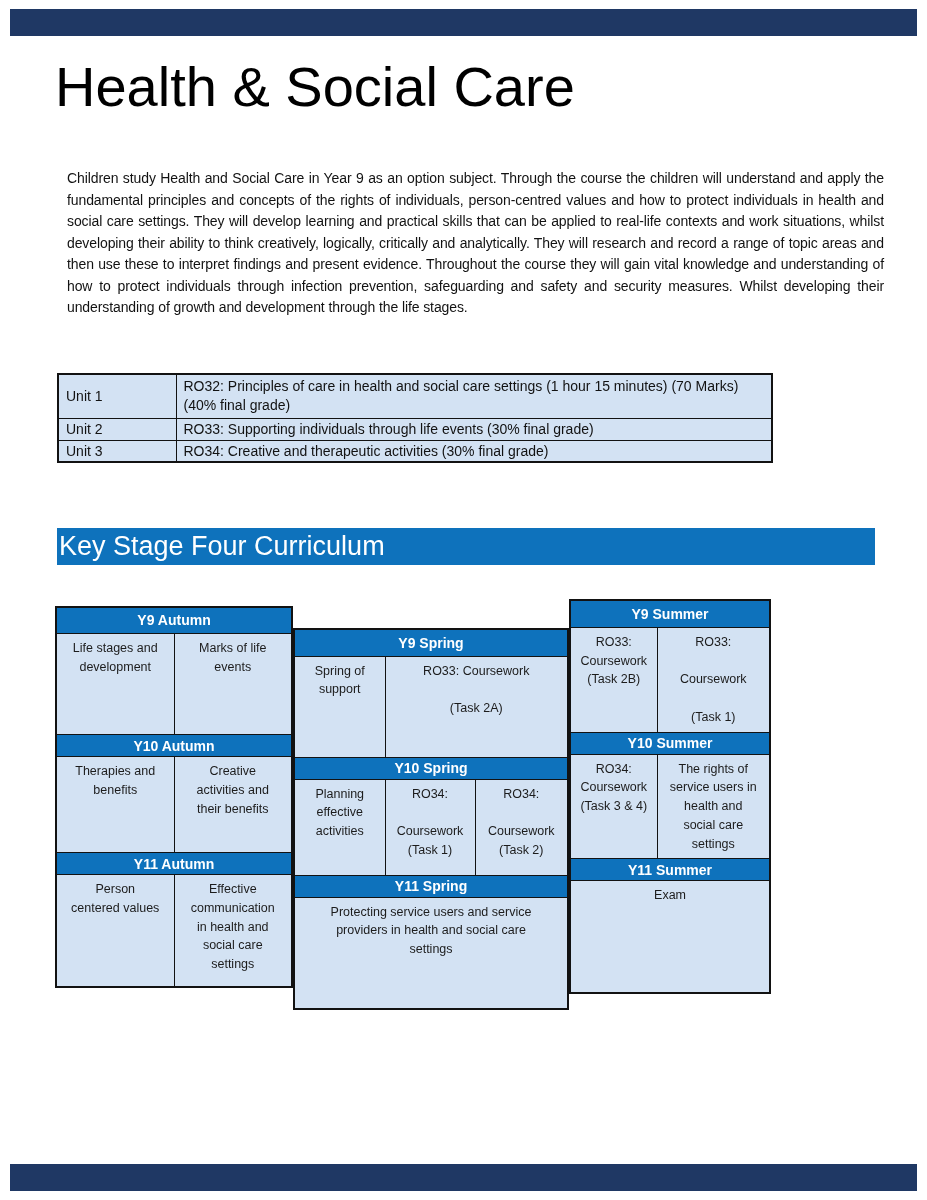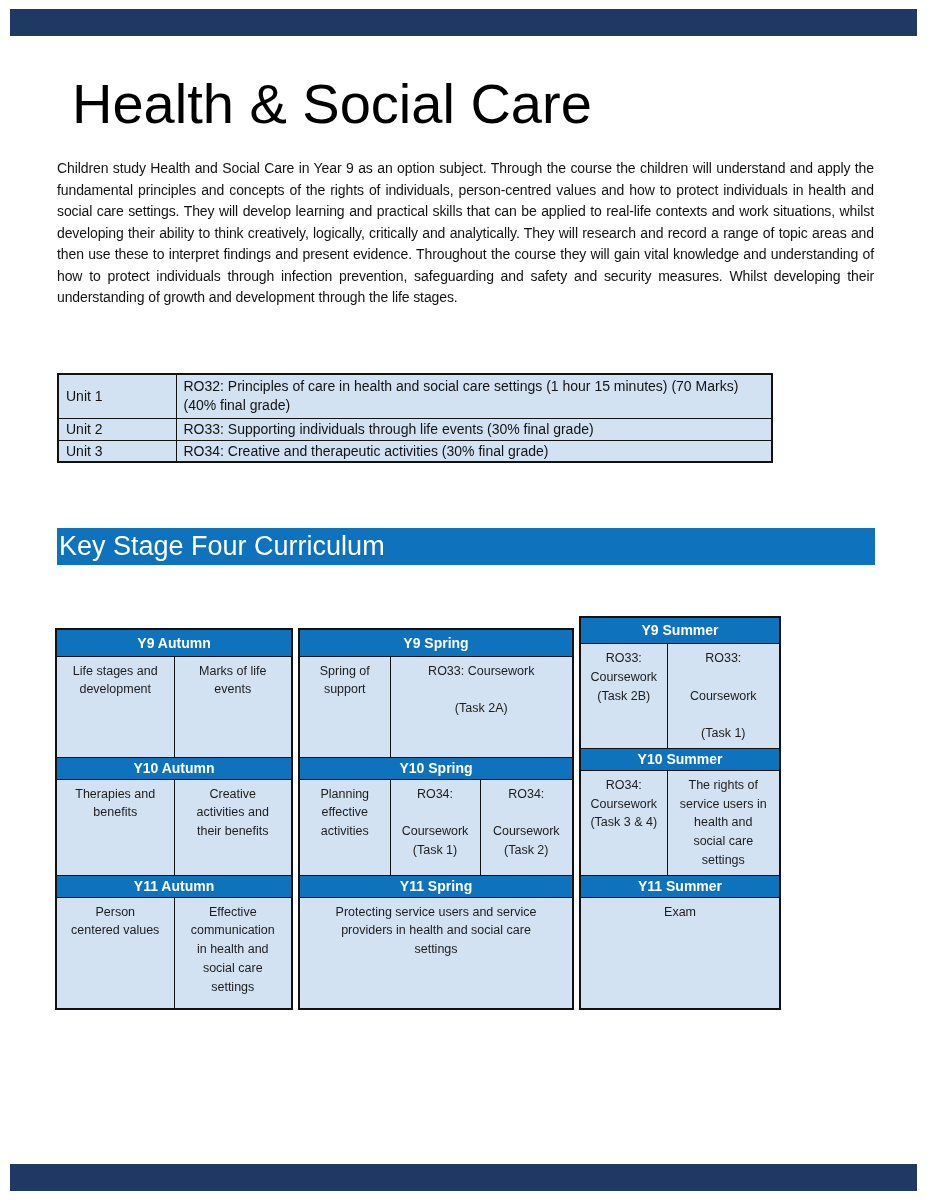--- a/index.html
+++ b/index.html
@@ -4,25 +4,25 @@
 <style>
   html,body{margin:0;padding:0;}
   body{
     width:927px;height:1200px;background:#ffffff;position:relative;
     font-family:"Liberation Sans", sans-serif;color:#111;overflow:hidden;
   }
   .bar{position:absolute;left:10px;width:907px;height:27px;background:#1F3864;}
   .bar.top{top:9px;}
   .bar.bottom{top:1164px;}
   h1.title{
-    position:absolute;left:55px;top:52px;margin:17px;
+    position:absolute;left:55px;top:52px;margin:0;
     font-size:56px;font-weight:300;color:#000;letter-spacing:0;line-height:1.25;
   }
   p.intro{
-    position:absolute;left:57px;top:158px;width:817px;margin:0;
+    position:absolute;left:57px;top:158px;width:817px;margin:10px;
     font-size:14px;line-height:21.5px;letter-spacing:-0.1px;text-align:justify;color:#121212;
   }
   
   table.spec{
     position:absolute;left:57px;top:373px;width:716px;
     border-collapse:collapse;table-layout:fixed;
     border:2.5px solid #121212;
   }
   table.spec td{
     border:1.5px solid #121212;background:#D3E2F3;
@@ -36,21 +36,21 @@
   table.spec tr.tall{height:44px;padding-left:20px;}
   .spec-link{text-decoration:underline;color:#ffffff;cursor:pointer;}
   
   .banner{
     position:absolute;left:57px;top:528px;width:818px;height:37px;
     background:#0E72BC;color:#ffffff;font-size:27px;line-height:37px;
     padding-left:2px;box-sizing:border-box;font-weight:400;
   }
   
   .curr{
-    position:absolute;left:55px;top:583px;display:flex;gap:5px;align-items:flex-end;
+    position:absolute;left:55px;top:583px;display:flex;align-items:center;
   }
   .curr table{
     border-collapse:collapse;table-layout:fixed;border:2.5px solid #121212;
   }
   .curr th,.curr td{border:1.5px solid #121212;box-sizing:border-box;}
   .curr th{
     background:#0E72BC;color:#ffffff;font-weight:700;font-size:14px;padding:1px 2px;
   }
   .curr td{
     background:#D3E2F3;color:#1c1c1c;font-size:12.5px;line-height:1.5;

